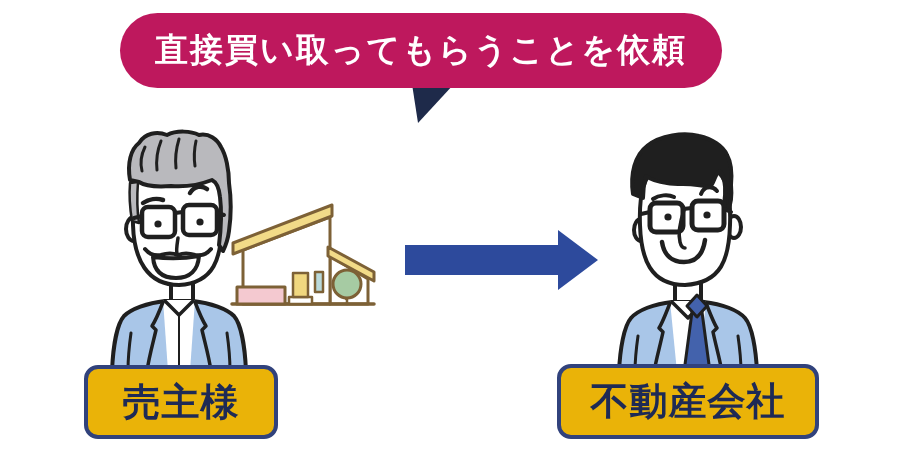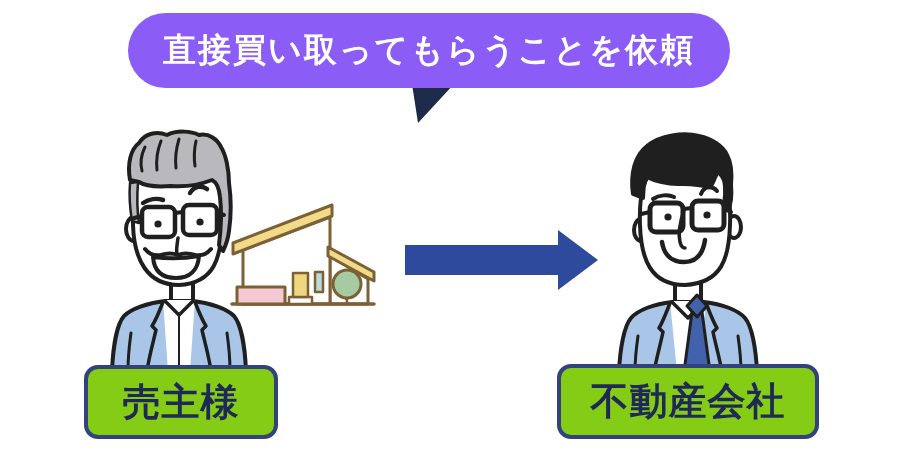--- a/index.html
+++ b/index.html
@@ -4,39 +4,39 @@
 <style>
   html,body{margin:0;padding:0;}
   body{
     width:900px;height:455px;position:relative;overflow:hidden;
     background:#ffffff;
     font-family:"Liberation Sans", sans-serif;
   }
   .abs{position:absolute;}
   
   .bubble{
-    left:128px;top:13px;width:602px;height:75px;
-    background:#8b5cf6;border-radius:38px;
+    left:120px;top:13px;width:602px;height:75px;
+    background:#be185d;border-radius:38px;
     display:flex;align-items:center;justify-content:center;
     z-index:5;
   }
   .bubble-text{
     color:#ffffff;font-size:33px;font-weight:bold;letter-spacing:2px;
     white-space:nowrap;
   }
   .bubble-tail{left:408px;top:84px;z-index:4;}
   
   .flow-arrow{left:405px;top:228px;z-index:2;}
   
   .seller-svg{left:95px;top:125px;z-index:1;}
   .agency-svg{left:600px;top:130px;z-index:1;}
   .house-svg{left:228px;top:198px;z-index:2;}
   
   .plate{
-    background:#84cc16;border:4px solid #31427c;border-radius:14px;
+    background:#eab308;border:4px solid #31427c;border-radius:14px;
     display:flex;align-items:center;justify-content:center;
     box-sizing:border-box;z-index:6;
   }
   .plate-seller{left:84px;top:365px;width:194px;height:74px;}
   .plate-agency{left:557px;top:364px;width:262px;height:75px;text-align:center;}
   .plate-text{
     color:#1e2a55;font-size:38px;font-weight:bold;letter-spacing:1px;
     white-space:nowrap;
   }
 </style>

